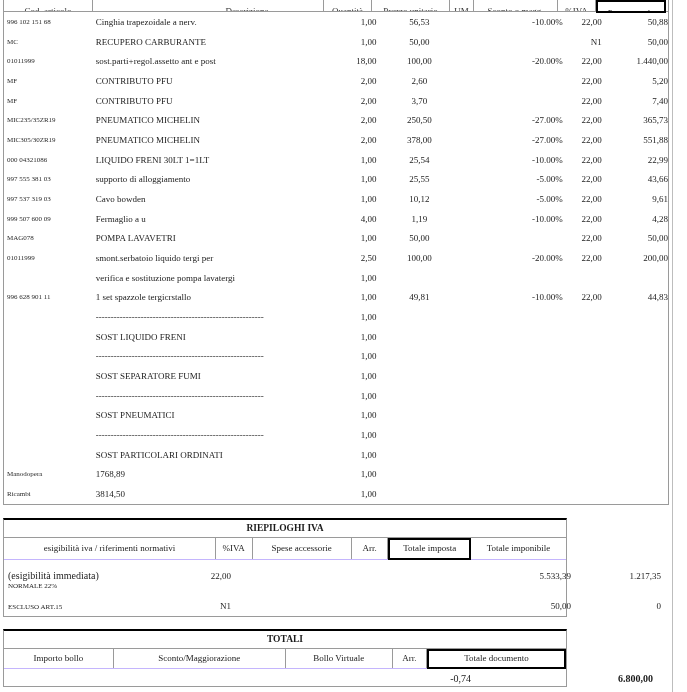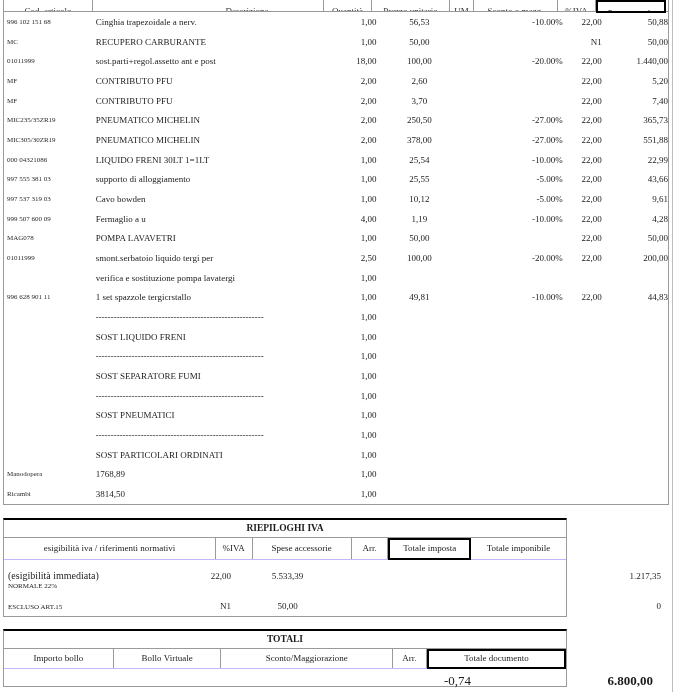--- a/index.html
+++ b/index.html
@@ -44,28 +44,28 @@
   #riepiloghi .hdr-row{height:21px;}
   #riepiloghi .hc{line-height:21px; height:21px;}
   #riepiloghi .hc.r0{width:250px;} #riepiloghi .hc.r1{width:43px;} #riepiloghi .hc.r2{width:117px;}
   #riepiloghi .hc.r3{width:43px;}  #riepiloghi .hc.r4{width:112px;}
   #riepiloghi .hc.r5{width:97px; border:2px solid #000; line-height:17px; position:relative; z-index:2; margin-bottom:-1px; height:22px; background:#fff;}
   .riep-body{position:relative; height:56px;}
   .rdesc{position:absolute; left:4px; font-size:10px; white-space:nowrap;}
   .rsub{position:absolute; left:4px; font-size:7px; white-space:nowrap;}
   .rdesc2{position:absolute; left:4px; font-size:7px; white-space:nowrap;}
   .rval{position:absolute; left:0; text-align:right; font-size:9px; white-space:nowrap;}
-  .v-iva{width:227px;} .v-imp{width:567px;text-align:center;} .v-tax{width:657px;}
+  .v-iva{width:227px;} .v-imp{width:567px;} .v-tax{width:657px;}
   
   #totali .hdr-row{height:19px;}
   #totali .hc{line-height:19px; height:19px;}
   #totali .hc.t0{width:130px;} #totali .hc.t1{width:127px;} #totali .hc.t2{width:203px;} #totali .hc.t3{width:40px;}
   #totali .hc.t4{width:164px; border:2px solid #000; line-height:15px; position:relative; z-index:2; margin-bottom:-1px; height:20px; background:#fff;}
   .tot-body{position:relative; height:19px;}
-  .tval{position:absolute; left:0; top:4px; text-align:right; font-size:13px; white-space:nowrap;}
+  .tval{position:absolute; left:0; top:4px; text-align:right; font-size:10px; white-space:nowrap;}
   .tv-sconto{width:467px;}
   .tv-doc{width:649px; font-weight:bold;}
   
   #page-edge{position:absolute; left:672px; top:0; width:1px; height:692px; background:#bdbdbd;}
 </style>
 </head>
 <body>
 
 <div class="canvas">
 
@@ -329,22 +329,22 @@
       <div class="rval v-iva" style="top:41px;">N1</div>
       <div class="rval v-imp" style="top:41px;">50,00</div>
       <div class="rval v-tax" style="top:41px;">0</div>
     </div>
   </div>
 
   <div id="totali" class="box">
     <div class="box-title">TOTALI</div>
     <div class="hdr-row">
       <div class="hc t0">Importo bollo</div>
+      <div class="hc t2">Sconto/Maggiorazione</div>
       <div class="hc t1">Bollo Virtuale</div>
-      <div class="hc t2">Sconto/Maggiorazione</div>
       <div class="hc t3">Arr.</div>
       <div class="hc t4">Totale documento</div>
     </div>
     <div class="tot-body">
       <div class="tval tv-sconto">-0,74</div>
       <div class="tval tv-doc">6.800,00</div>
     </div>
   </div>
 
   <div id="page-edge"></div>

